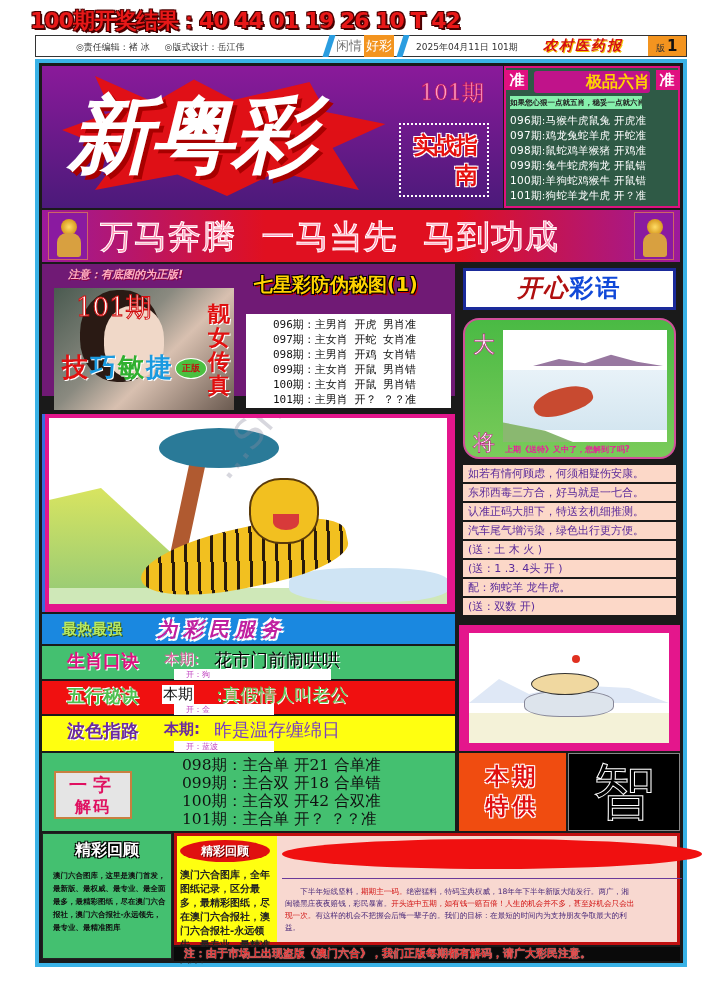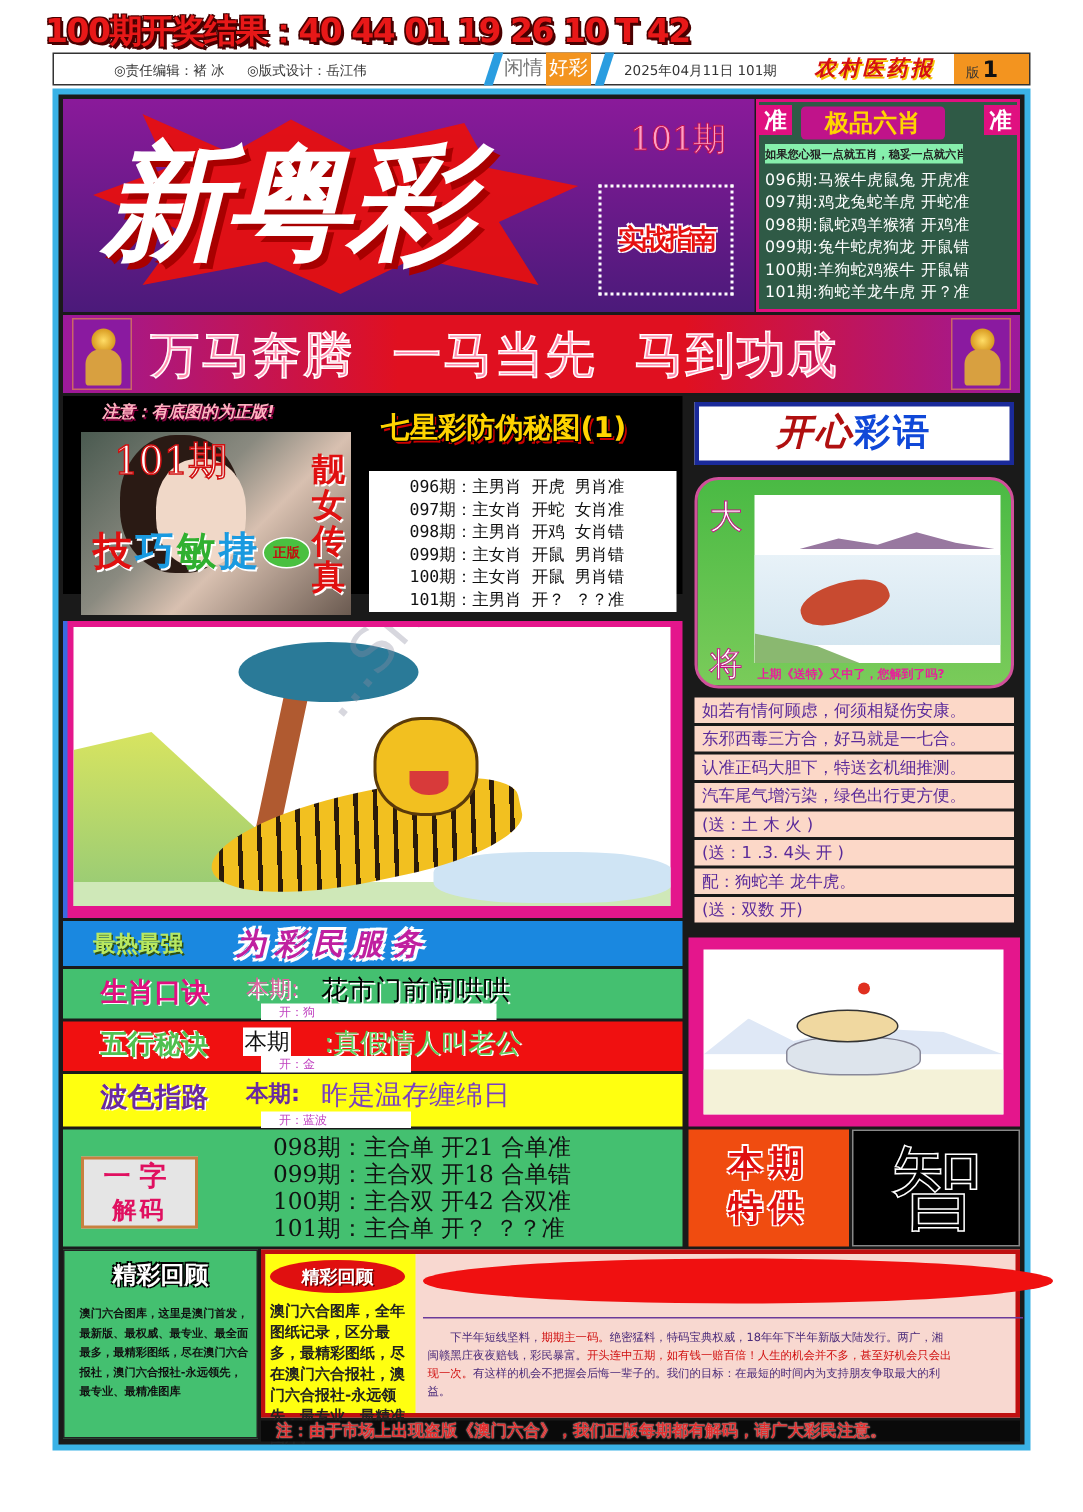--- a/index.html
+++ b/index.html
@@ -26,21 +26,21 @@
   .masthead .brand .slash { position: absolute; top: 0; width: 6px; height: 22px; background: #2a9de0; transform: skewX(-18deg); }
   .masthead .brand .a { position: absolute; left: 10px; color: #777; }
   .masthead .brand .b { position: absolute; left: 38px; background: #f3941f; color: #fff; padding: 0 2px; }
   .masthead .date { position: absolute; left: 380px; top: 5px; white-space: nowrap; }
   .masthead .paper {
     position: absolute; left: 507px; top: 1px; font-family: "DejaVu Serif", serif;
     font-weight: bold; font-style: italic; font-size: 14px; color: #d41010; letter-spacing: 2px;
     text-shadow: 1px 1px 0 #f5c400;
   }
   .masthead .ban {
-    position: absolute; right: 0; top: 0; width: 50px; height: 20px; background: #f3941f;
+    position: absolute; right: 0; top: 0; width: 38px; height: 20px; background: #f3941f;
     font-size: 9px; line-height: 20px; padding-left: 8px;
   }
   .masthead .ban b { font-size: 15px; color: #111; margin-left: 2px; }
 
   .frame {
     position: absolute; left: 35px; top: 59px; width: 652px; height: 908px;
     background: #3ab2e6; padding: 4px;
   }
   .inner { position: absolute; left: 4px; top: 4px; width: 644px; height: 900px; background: #1a1a1a; }
 
@@ -63,36 +63,36 @@
   .hdr .issue {
     position: absolute; left: 378px; top: 12px; font-family: "DejaVu Serif", serif;
     font-size: 22px; color: #ff9fc4; -webkit-text-stroke: 0.6px #c01050;
   }
   .hdr .guide {
     position: absolute; left: 357px; top: 57px; width: 90px; height: 74px;
     border: 2px dotted #ffffff; display: flex; align-items: center; justify-content: center;
   }
   .hdr .guide span {
     display: block; width: 64px; font-family: "DejaVu Sans", sans-serif; font-weight: bold;
-    font-size: 18px; line-height: 30px; color: #e61010; text-align: right; letter-spacing: -2px;
+    font-size: 23px; line-height: 30px; color: #e61010; text-align: right; letter-spacing: -2px;
     text-shadow: 1px 1px 0 #fff, -1px -1px 0 #fff, 1px -1px 0 #fff, -1px 1px 0 #fff;
   }
 
   .six {
     position: absolute; left: 465px; top: 3px; width: 176px; height: 142px;
     background: #2f5a46; border: 2px solid #e01080;
   }
   .six .zhun {
     position: absolute; top: 2px; width: 22px; height: 20px; background: #e01080;
     color: #fff; font-weight: bold; font-size: 15px; text-align: center; line-height: 20px;
   }
   .six .zhun.l { left: 0; } .six .zhun.r { right: 0; }
   .six .t {
-    position: absolute; left: 28px; top: 3px; width: 96px; height: 22px; background: #c0138a;
-    color: #ffd400; font-weight: bold; font-size: 16px; text-align: center; line-height: 22px;
+    position: absolute; left: 28px; top: 3px; width: 116px; height: 22px; background: #c0138a;
+    color: #ffd400; font-weight: bold; font-size: 16px; text-align: right; line-height: 22px;
     border-radius: 3px;
   }
   .six .sub {
     position: absolute; left: 4px; top: 28px; width: 132px; height: 13px; background: #86efac;
     font-size: 7.5px; font-weight: bold; color: #222; text-align: center; line-height: 13px; white-space: nowrap; overflow: hidden;
   }
   .six ul { position: absolute; left: 4px; top: 45px; list-style: none; }
   .six li { font-size: 10.5px; line-height: 15px; color: #fff; white-space: nowrap; letter-spacing: 0.3px; }
 
   .slogan {
@@ -112,21 +112,21 @@
   }
   .slogan .buddha.l { left: 6px; } .slogan .buddha.r { right: 6px; }
   .slogan .text {
     position: absolute; left: 58px; top: 5px; width: 522px; font-family: "DejaVu Serif", serif;
     font-size: 33px; color: #ff90b0; letter-spacing: 1px; white-space: nowrap;
     -webkit-text-stroke: 1px #ffffff; word-spacing: 14px;
   }
 
   
   .pinkbox {
-    position: absolute; left: 3px; top: 201px; width: 413px; height: 132px; background: #000000;
+    position: absolute; left: 3px; top: 201px; width: 413px; height: 132px; background: #701a75;
   }
   .pinkbox .note {
     position: absolute; left: 26px; top: 3px; font-size: 11px; font-weight: bold; font-style: italic;
     color: #ffb0c0; text-shadow: 1px 1px 0 #8a0040;
   }
   .pinkbox .photo {
     position: absolute; left: 12px; top: 24px; width: 180px; height: 122px;
     background: linear-gradient(135deg, #4a5a50 0%, #8a8a80 40%, #d8c0b0 60%, #6a5a50 100%);
   }
   .pinkbox .photo .face {

